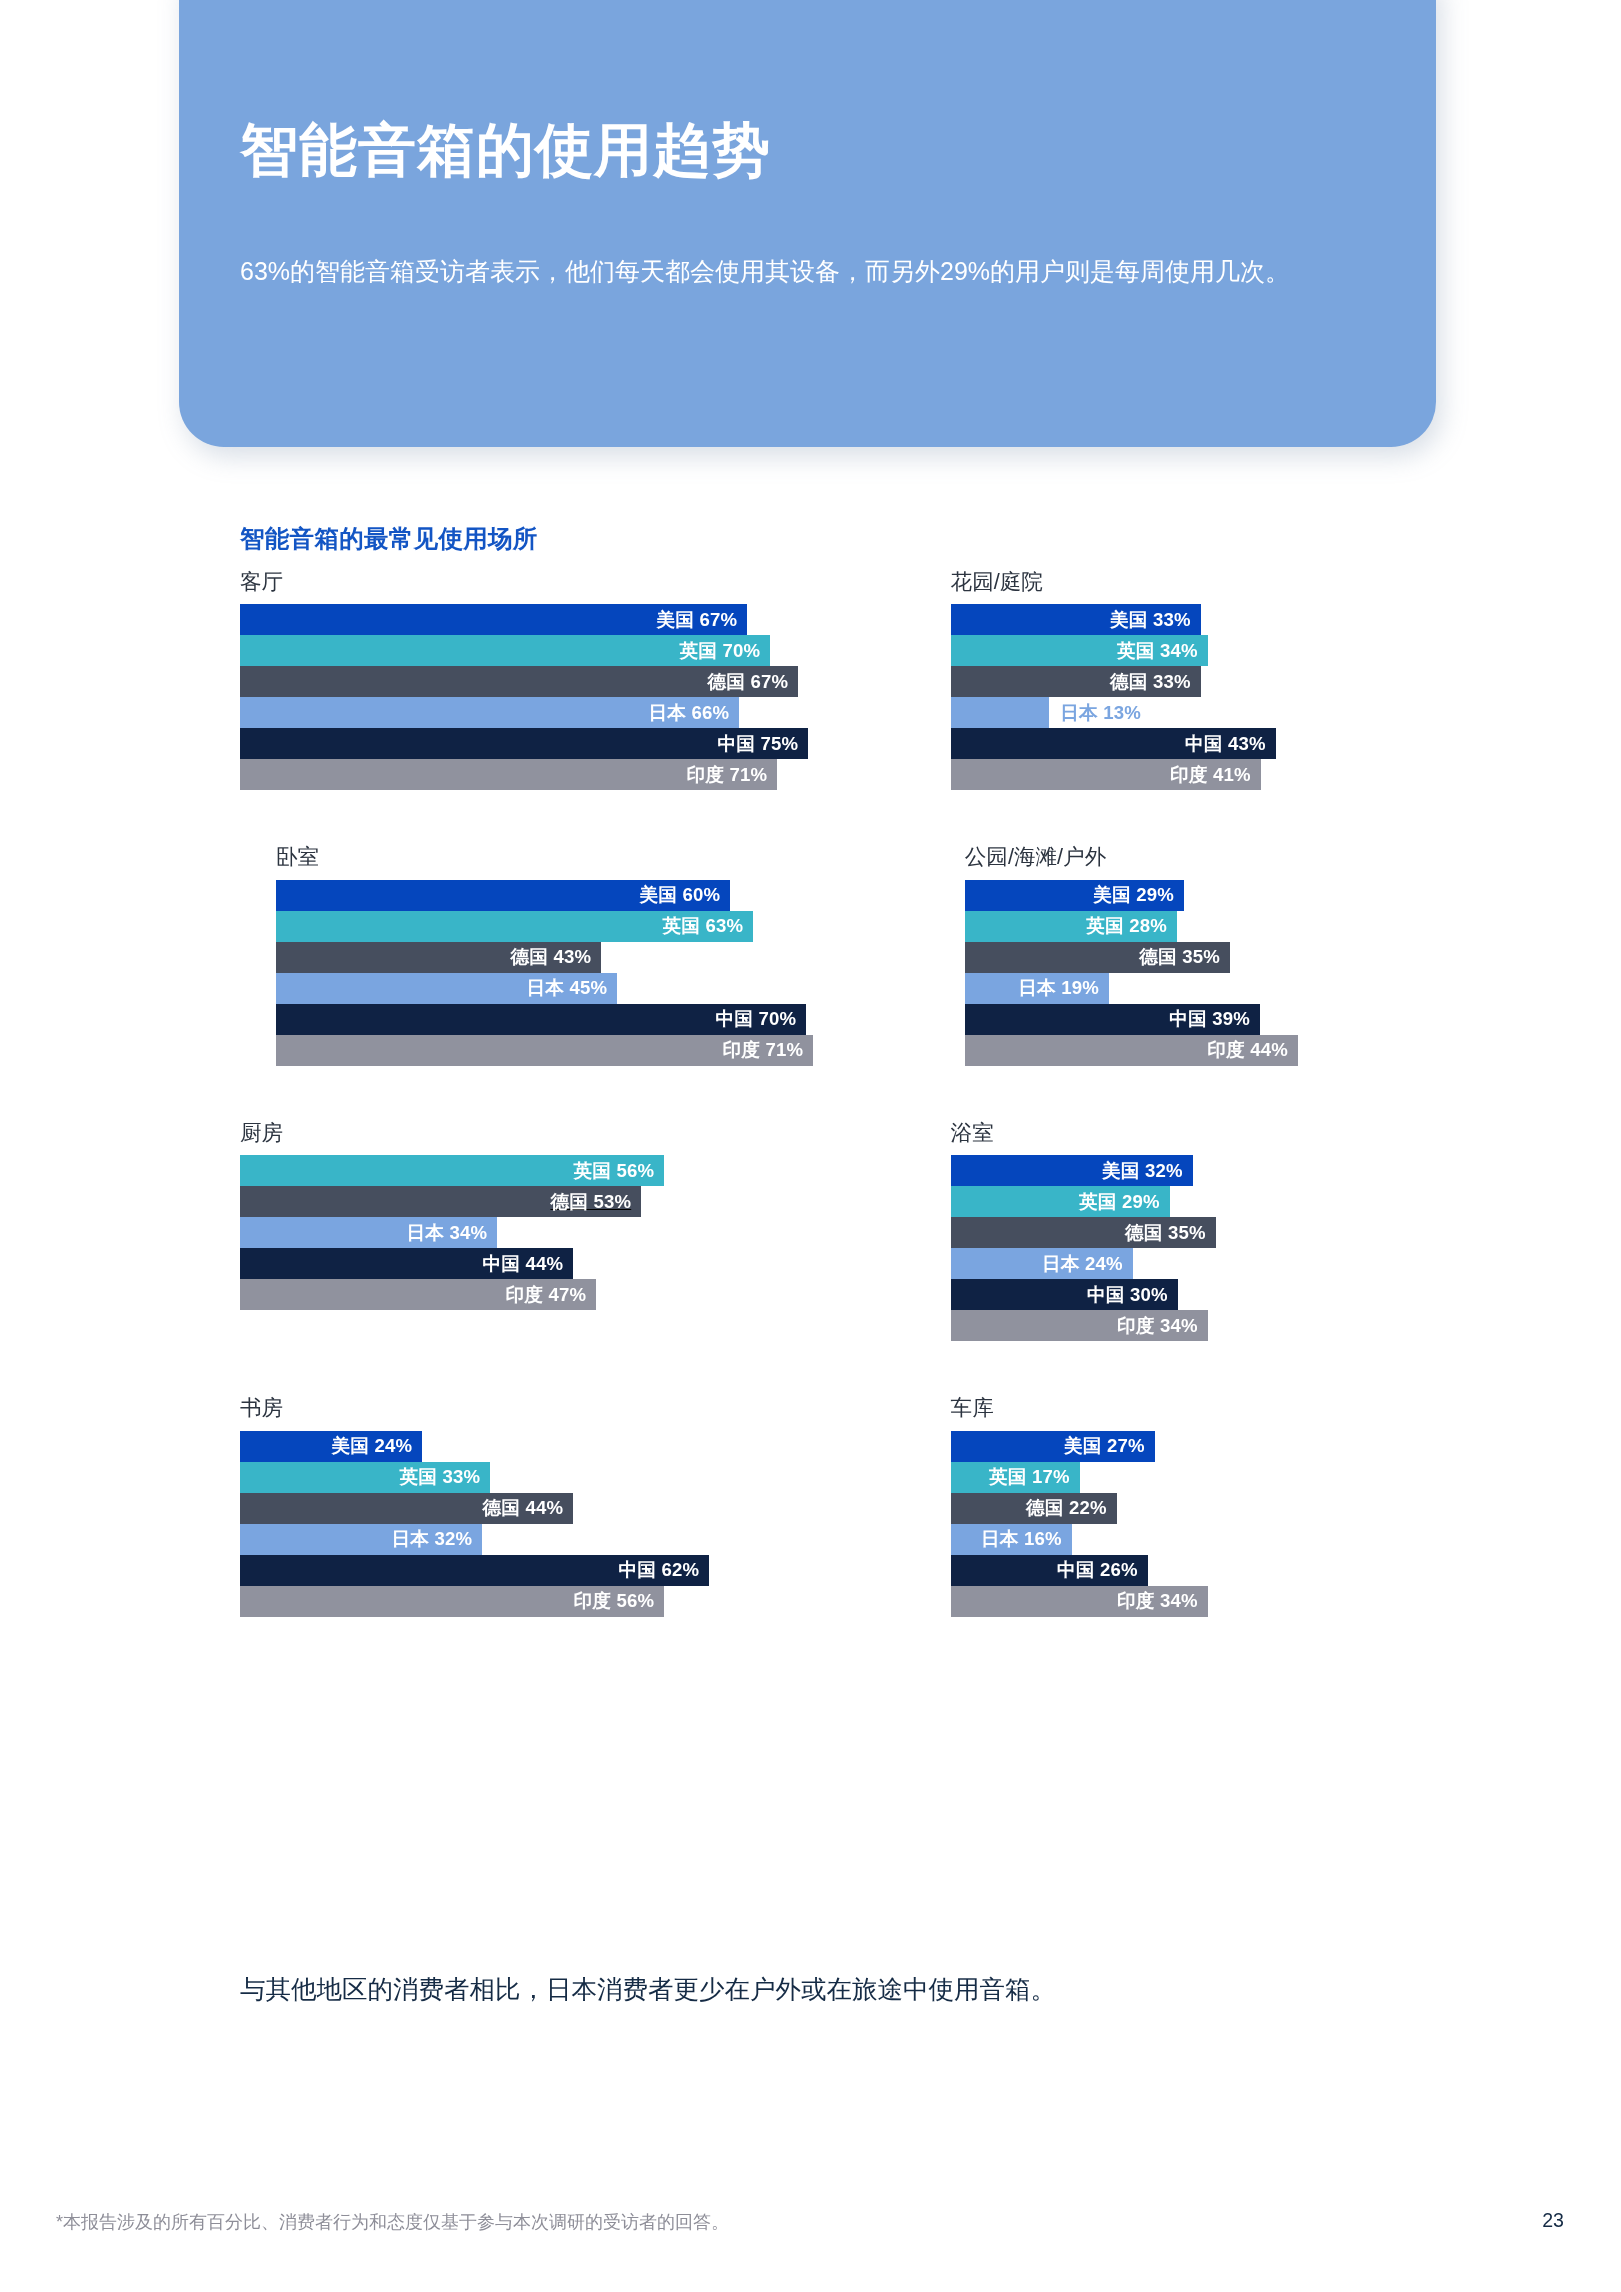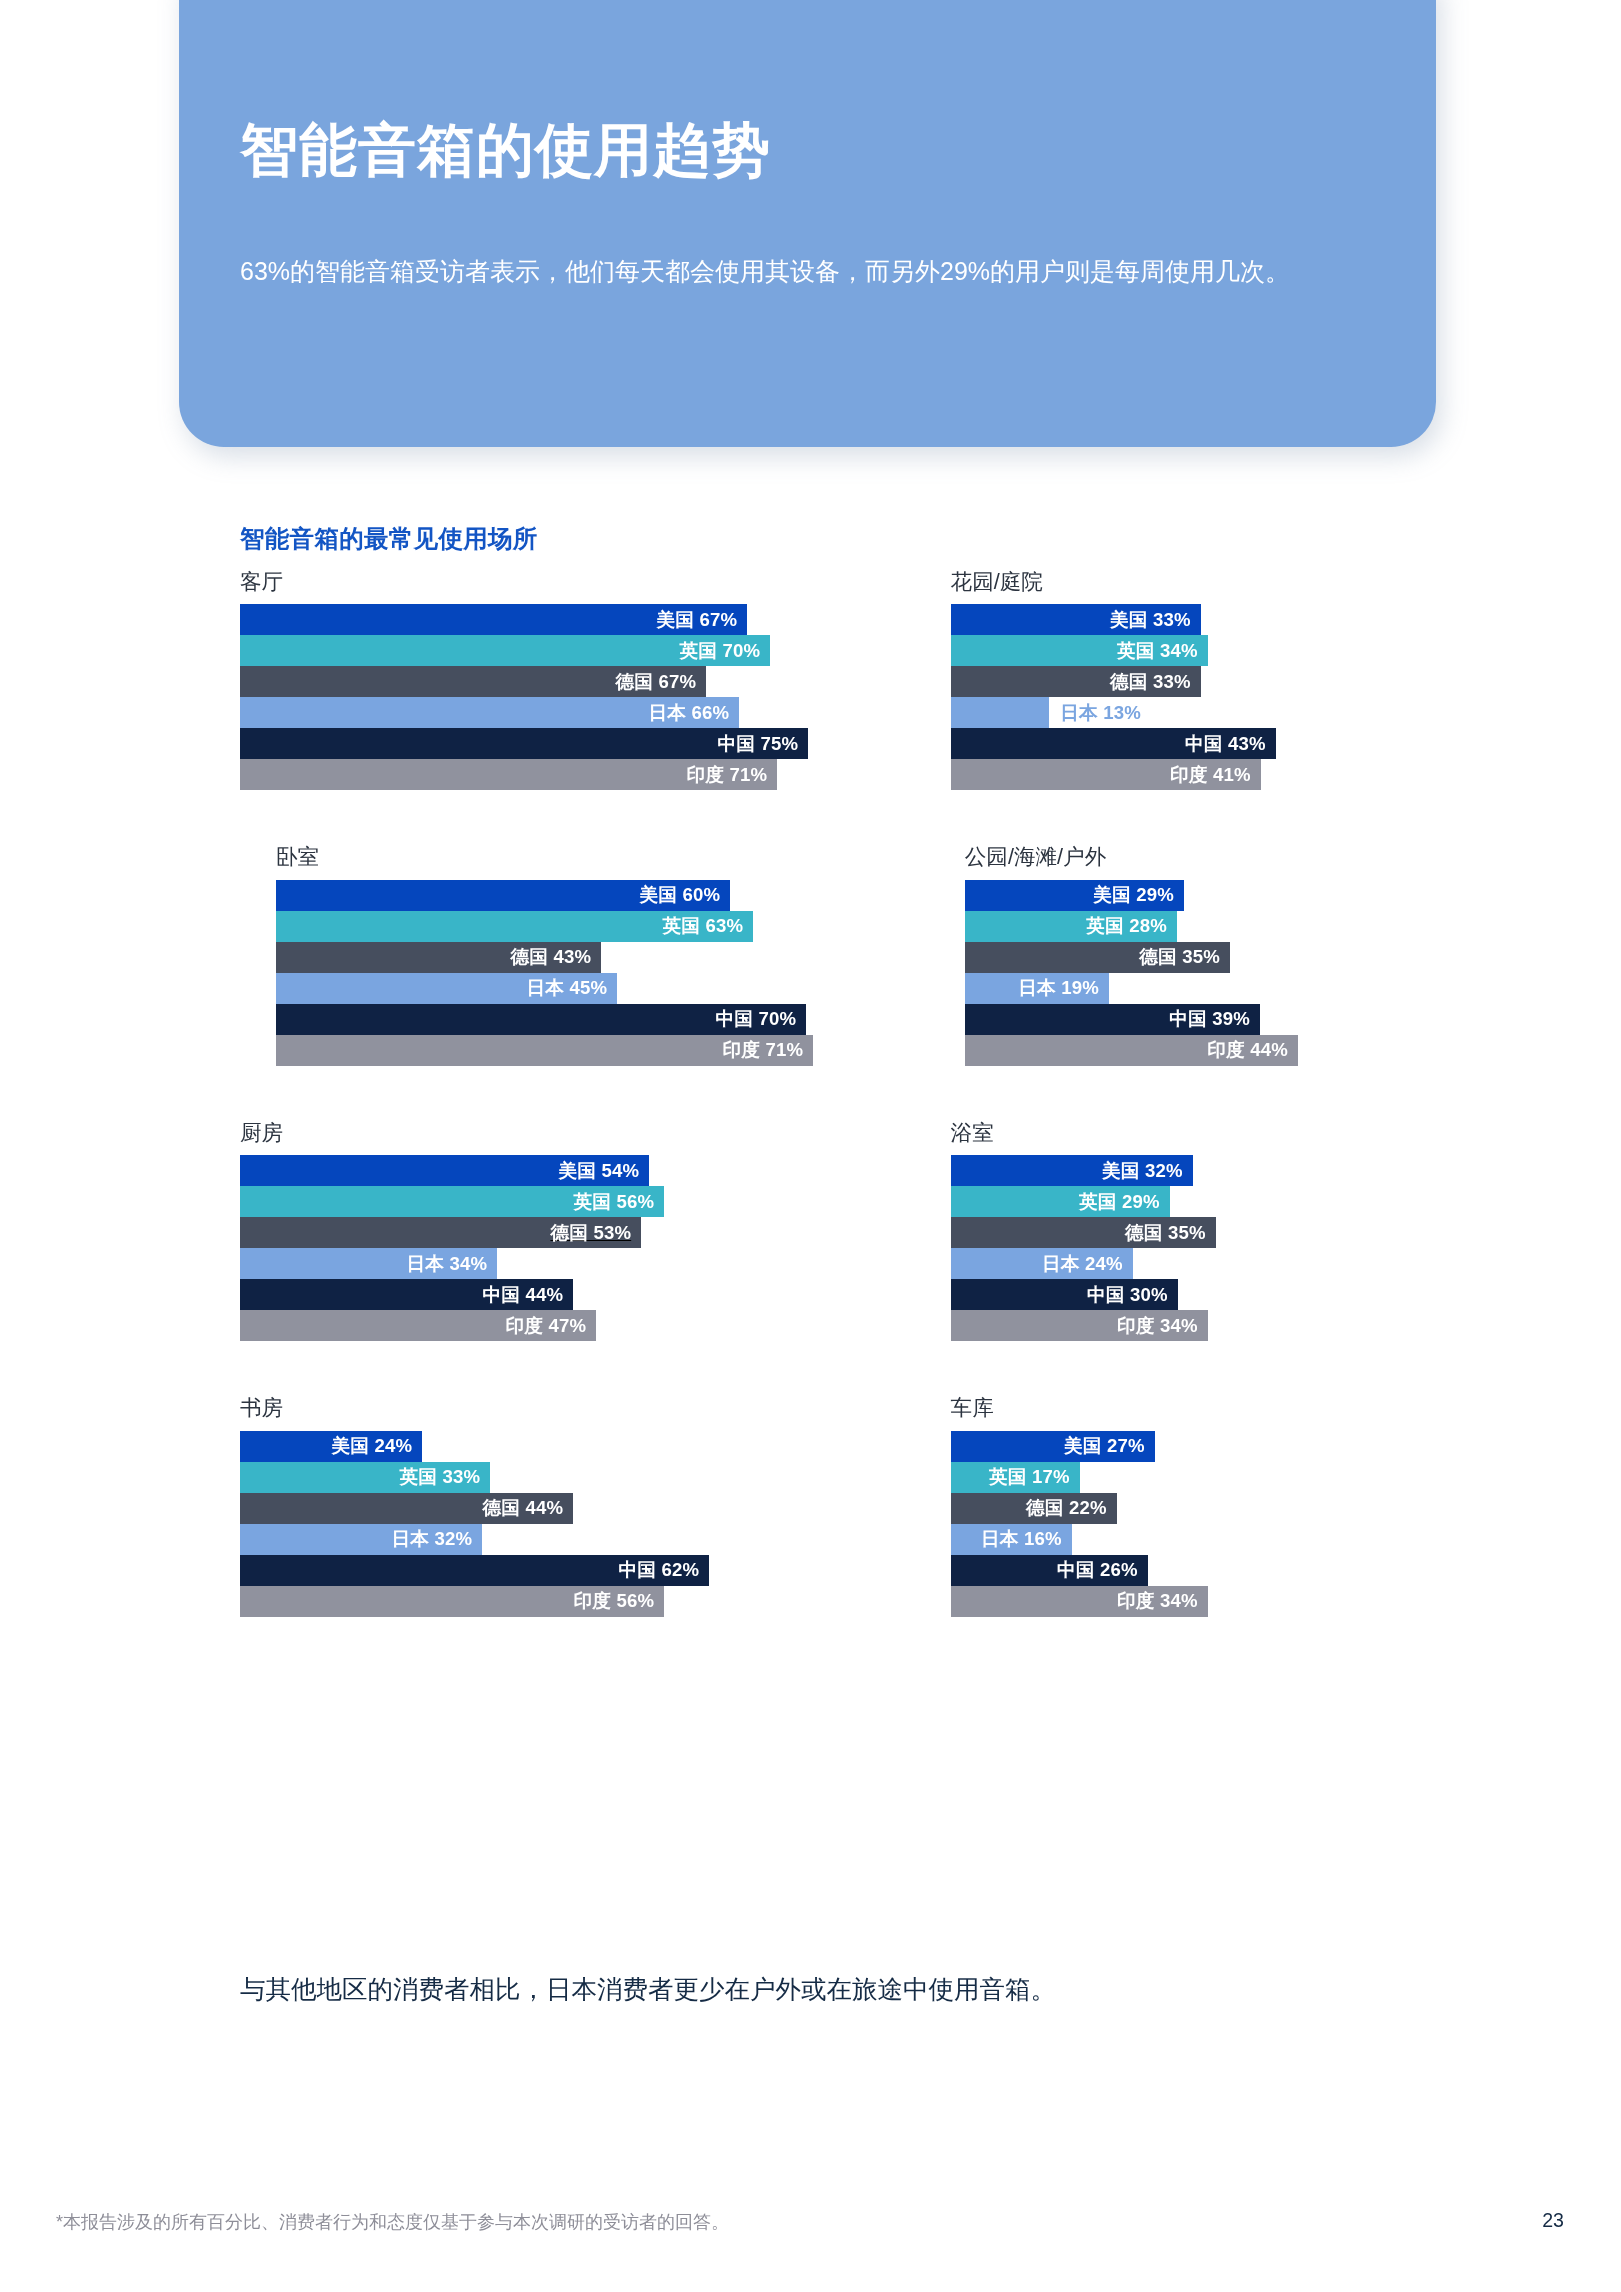--- a/index.html
+++ b/index.html
@@ -148,21 +148,21 @@
             <div class="bar" style="width: 507px; background: rgb(5, 70, 189);">
               <span class="bar-text">美国 67%</span>
             </div>
           </div>
           <div class="bar-row">
             <div class="bar" style="width: 530px; background: rgb(57, 181, 200);">
               <span class="bar-text">英国 70%</span>
             </div>
           </div>
           <div class="bar-row">
-            <div class="bar" style="width: 466px; background: rgb(70, 78, 94);">
+            <div class="bar" style="width: 558px; background: rgb(70, 78, 94);">
               <span class="bar-text">德国 67%</span>
             </div>
           </div>
           <div class="bar-row">
             <div class="bar" style="width: 499px; background: rgb(122, 165, 224);">
               <span class="bar-text">日本 66%</span>
             </div>
           </div>
           <div class="bar-row">
             <div class="bar" style="width: 568px; background: rgb(15, 34, 68);">
@@ -282,25 +282,20 @@
             </div>
           </div>
         </div>
       </div>
     </div>
     <div class="chart-row" style="margin-top: 56px;">
       <div class="chart left">
         <div class="chart-label">厨房</div>
         <div class="bars">
           <div class="bar-row">
-            <div class="bar" style="width: 409px; background: rgb(5, 70, 189);">
-              <span class="bar-text">美国 54%</span>
-            </div>
-          </div>
-          <div class="bar-row">
             <div class="bar" style="width: 424px; background: rgb(57, 181, 200);">
               <span class="bar-text">英国 56%</span>
             </div>
           </div>
           <div class="bar-row">
             <div class="bar" style="width: 401px; background: rgb(70, 78, 94); text-decoration: underline;">
               <span class="bar-text">德国 53%</span>
             </div>
           </div>
           <div class="bar-row">

